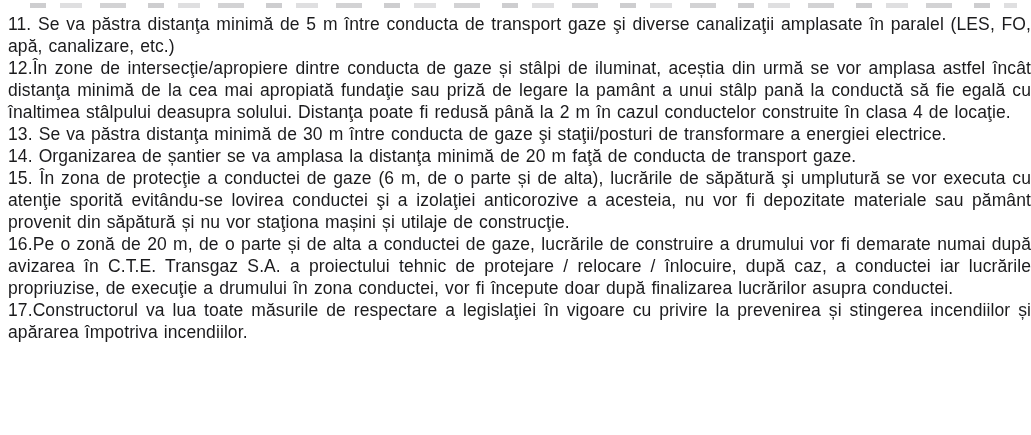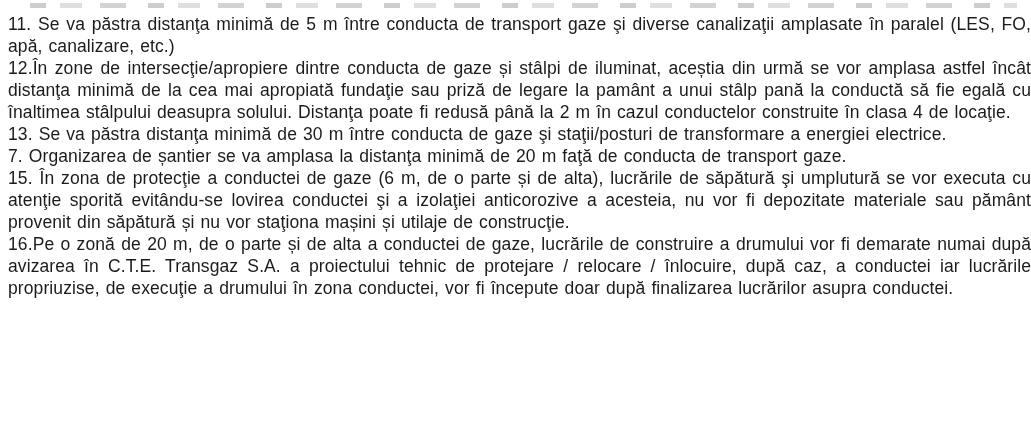--- a/index.html
+++ b/index.html
@@ -50,17 +50,18 @@
 </style>
 </head>
 <body>
 
 <div class="page">
   <div class="scan-artifact"></div>
   <div class="doc-text">
     <p>11. Se va păstra distanţa minimă de 5 m între conducta de transport gaze şi diverse canalizaţii amplasate în paralel (LES, FO, apă, canalizare, etc.)</p>
     <p>12.În zone de intersecţie/apropiere dintre conducta de gaze și stâlpi de iluminat, aceștia din urmă se vor amplasa astfel încât distanţa minimă de la cea mai apropiată fundaţie sau priză de legare la pamânt a unui stâlp pană la conductă să fie egală cu înaltimea stâlpului deasupra solului. Distanţa poate fi redusă până la 2 m în cazul conductelor construite în clasa 4 de locaţie.</p>
     <p>13. Se va păstra distanţa minimă de 30 m între conducta de gaze şi staţii/posturi de transformare a energiei electrice.</p>
-    <p>7. Organizarea de șantier se va amplasa la distanţa minimă de 20 m faţă de conducta de transport gaze.</p>
+    <p>14. Organizarea de șantier se va amplasa la distanţa minimă de 20 m faţă de conducta de transport gaze.</p>
     <p>15. În zona de protecţie a conductei de gaze (6 m, de o parte și de alta), lucrările de săpătură şi umplutură se vor executa cu atenţie sporită evitându-se lovirea conductei şi a izolaţiei anticorozive a acesteia, nu vor fi depozitate materiale sau pământ provenit din săpătură și nu vor staţiona mașini și utilaje de construcţie.</p>
     <p>16.Pe o zonă de 20 m, de o parte și de alta a conductei de gaze, lucrările de construire a drumului vor fi demarate numai după avizarea în C.T.E. Transgaz S.A. a proiectului tehnic de protejare / relocare / înlocuire, după caz, a conductei iar lucrările propriuzise, de execuţie a drumului în zona conductei, vor fi începute doar după finalizarea lucrărilor asupra conductei.</p>
+    <p>17.Constructorul va lua toate măsurile de respectare a legislaţiei în vigoare cu privire la prevenirea și stingerea incendiilor și apărarea împotriva incendiilor.</p>
   </div>
 </div>
 
 </body></html>

